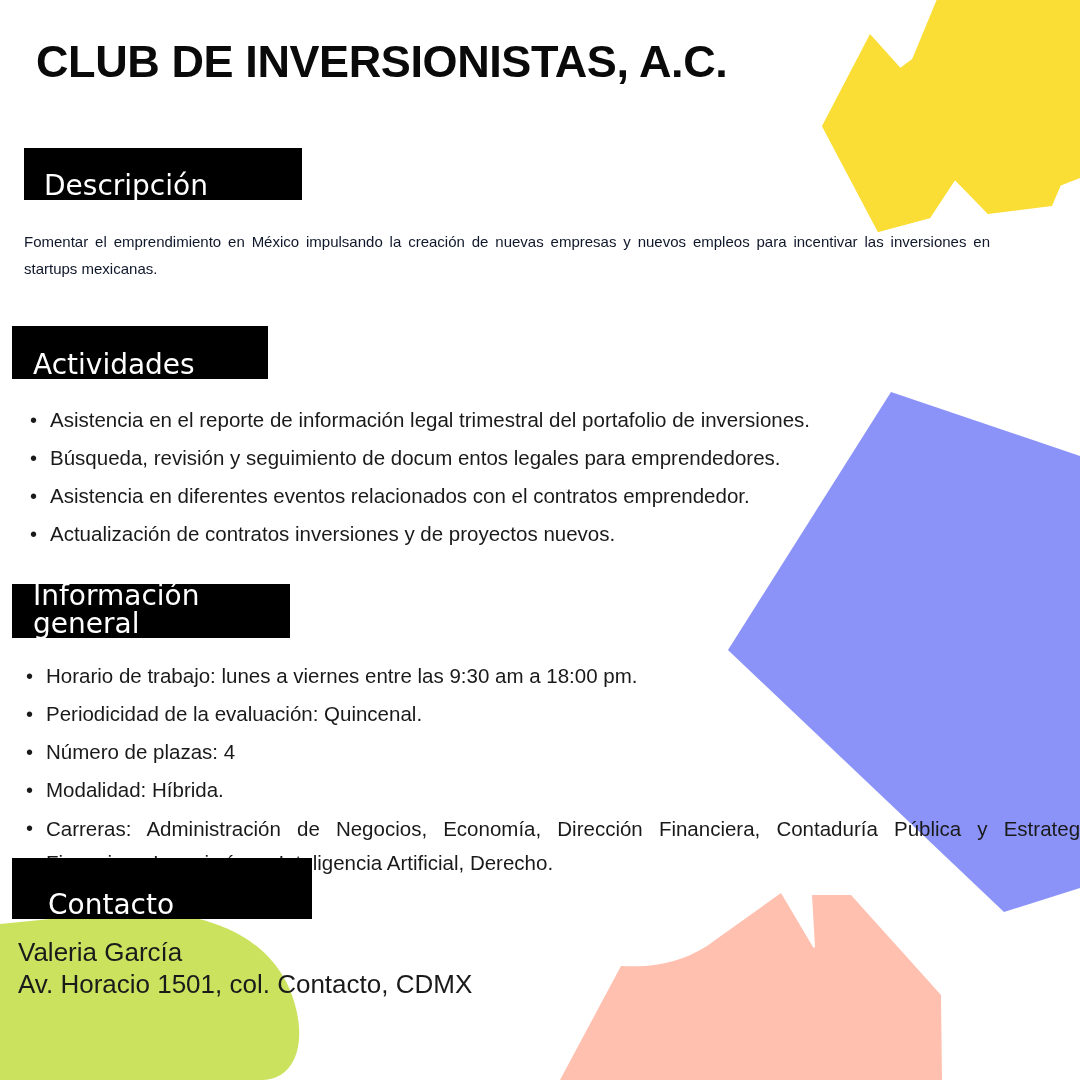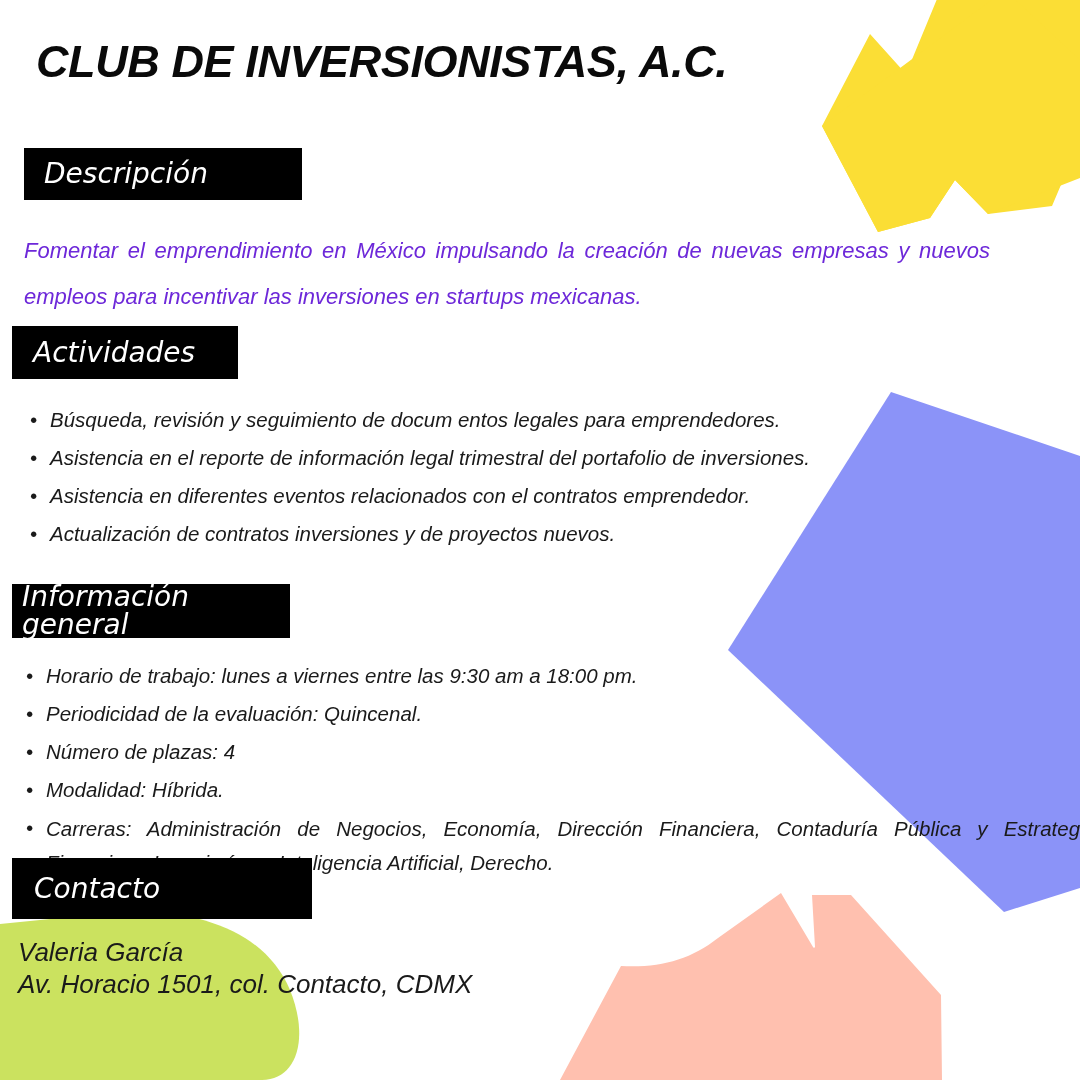--- a/index.html
+++ b/index.html
@@ -14,21 +14,20 @@
     overflow: hidden;
     position: relative;
   }
 
   #poster {
     position: relative;
     width: 1080px;
     height: 1080px;
     background: #ffffff;
     overflow: hidden;
-    font-style: italic;
   }
 
   
   .shape-layer {
     position: absolute;
     inset: 0;
     width: 1080px;
     height: 1080px;
     z-index: 0;
     pointer-events: none;
@@ -54,43 +53,43 @@
   }
 
   .section-header {
     position: absolute;
     background: #000000;
     color: #ffffff;
     font-size: 28px;
     line-height: 1;
     font-family: "DejaVu Sans", sans-serif;
     display: flex;
-    align-items: center;
+    align-items: flex-end;
     box-sizing: border-box;
   }
   .section-header span { display: block; }
 
   #hdr-descripcion {
     left: 24px;  top: 148px;  width: 278px;  height: 52px;  padding-left: 20px;
   }
   #hdr-actividades {
-    left: 12px;  top: 326px;  width: 226px;  height: 53px;  padding-left: 21px;
+    left: 12px;  top: 326px;  width: 256px;  height: 53px;  padding-left: 21px;
   }
   #hdr-informacion {
-    left: 12px;  top: 584px;  width: 278px;  height: 54px;  padding-left: 10px;
+    left: 12px;  top: 584px;  width: 278px;  height: 54px;  padding-left: 21px;
   }
   #hdr-contacto {
-    left: 12px;  top: 858px;  width: 300px;  height: 61px;  padding-left: 22px;
+    left: 12px;  top: 858px;  width: 300px;  height: 61px;  padding-left: 36px;
   }
 
   .body-text {
     position: absolute;
-    color: #6d28d9;
-    font-size: 22px;
-    line-height: 46px;
+    color: #0f172a;
+    font-size: 15px;
+    line-height: 27px;
     font-family: "Liberation Sans", sans-serif;
   }
 
   #descripcion-body {
     left: 24px;
     top: 228px;
     width: 966px;
     text-align: justify;
     text-justify: inter-word;
   }
@@ -167,22 +166,22 @@
 
     <div class="section-header" id="hdr-descripcion">
       <span>Descripción</span>
     </div>
     <div class="body-text" id="descripcion-body">Fomentar el emprendimiento en México impulsando la creación de nuevas empresas y nuevos empleos para incentivar las inversiones en startups mexicanas.</div>
 
     <div class="section-header" id="hdr-actividades">
       <span>Actividades</span>
     </div>
     <ul class="bullets" id="actividades-list">
+      <li>Asistencia en el reporte de información legal trimestral del portafolio de inversiones.</li>
       <li>Búsqueda, revisión y seguimiento de docum entos legales para emprendedores.</li>
-      <li>Asistencia en el reporte de información legal trimestral del portafolio de inversiones.</li>
       <li>Asistencia en diferentes eventos relacionados con el contratos emprendedor.</li>
       <li>Actualización de contratos inversiones y de proyectos nuevos.</li>
     </ul>
 
     <div class="section-header" id="hdr-informacion">
       <span>Información general</span>
     </div>
     <ul class="bullets" id="informacion-list">
       <li>Horario de trabajo: lunes a viernes entre las 9:30 am a 18:00 pm.</li>
       <li>Periodicidad de la evaluación: Quincenal.</li>

